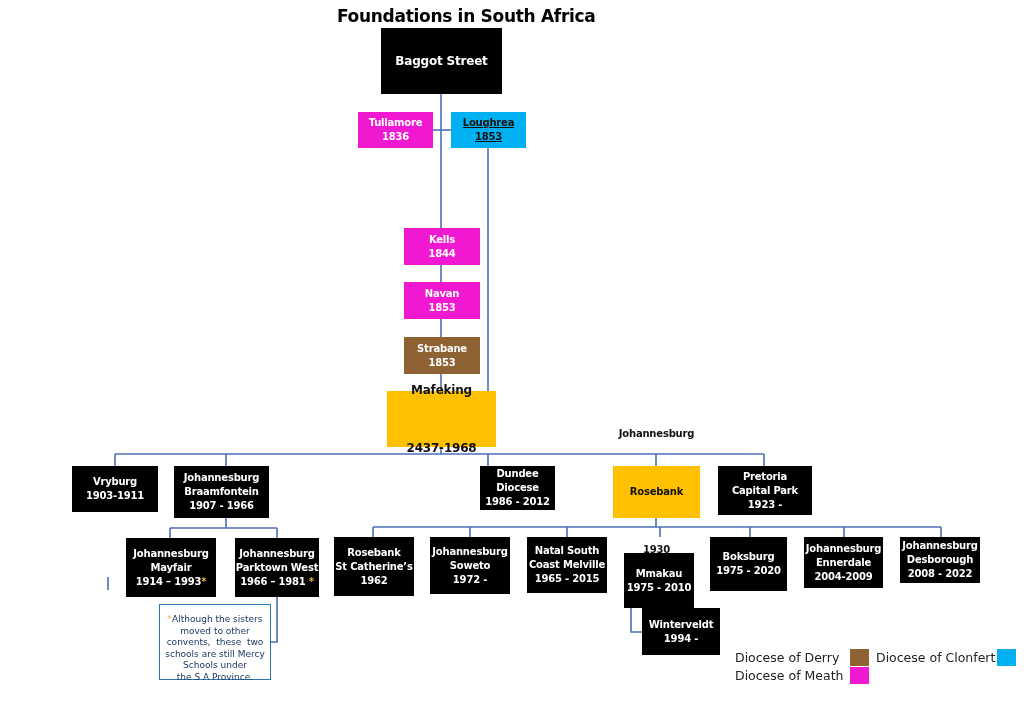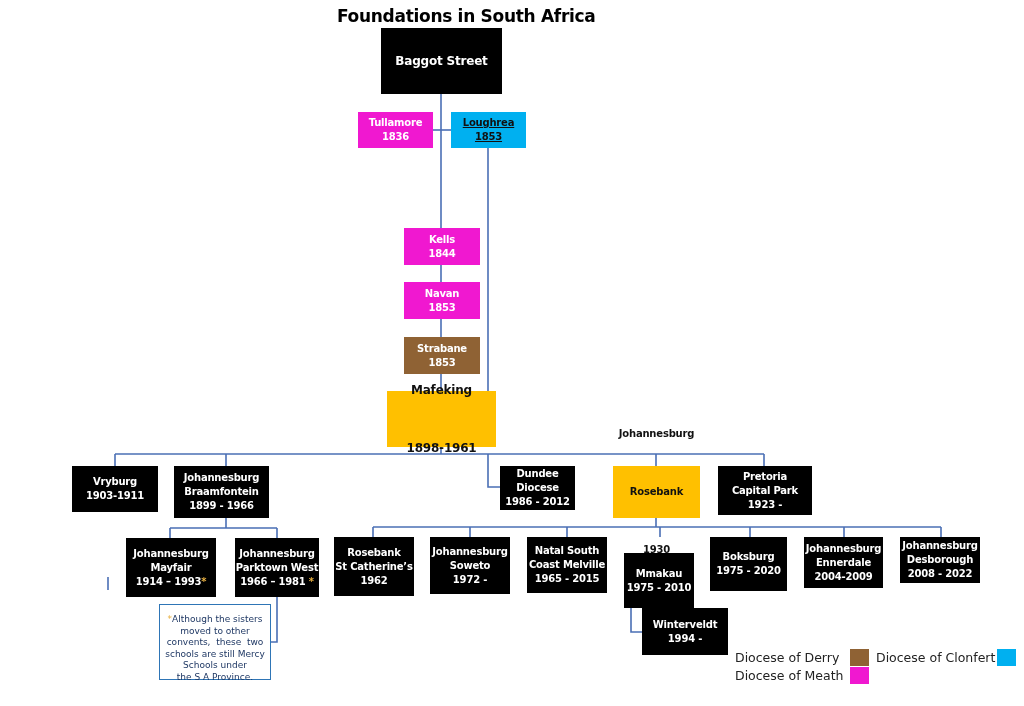--- a/index.html
+++ b/index.html
@@ -75,33 +75,33 @@
   <span>Navan</span>
   <span>1853</span>
 </div>
 <div class="node brown" style="left:404px;top:337px;width:76px;height:37px;">
   <span>Strabane</span>
   <span>1853</span>
 </div>
 
 <div class="node gold" style="left:387px;top:391px;width:109px;height:56px;font-size:12px;">
   <span>Mafeking</span>
-  <span>1898-1961</span>
+  <span>2437-1968</span>
 </div>
 
 <div class="node blue" style="left:72px;top:466px;width:86px;height:46px;">
   <span>Vryburg</span>
   <span>1903-1911</span>
 </div>
 <div class="node blue" style="left:174px;top:466px;width:95px;height:52px;">
   <span>Johannesburg</span>
   <span>Braamfontein</span>
-  <span>1899 - 1966</span>
+  <span>1907 - 1966</span>
 </div>
-<div class="node blue" style="left:500px;top:466px;width:75px;height:44px;">
+<div class="node blue" style="left:480px;top:466px;width:75px;height:44px;">
   <span>Dundee</span>
   <span>Diocese</span>
   <span>1986 - 2012</span>
 </div>
 <div class="node gold" style="left:613px;top:466px;width:87px;height:52px;">
   <span>Johannesburg</span>
   <span>Rosebank</span>
   <span>1930</span>
 </div>
 <div class="node blue" style="left:718px;top:466px;width:94px;height:49px;">
@@ -148,21 +148,21 @@
   <span>Johannesburg</span>
   <span>Ennerdale</span>
   <span>2004-2009</span>
 </div>
 <div class="node blue" style="left:900px;top:537px;width:80px;height:46px;">
   <span>Johannesburg</span>
   <span>Desborough</span>
   <span>2008 - 2022</span>
 </div>
 
-<div class="node blue" style="left:642px;top:608px;width:86px;height:47px;text-align:center;">
+<div class="node blue" style="left:642px;top:608px;width:78px;height:47px;text-align:center;">
   <span>Winterveldt</span>
   <span>1994 -</span>
 </div>
 
 <div class="note">
   <span><span class="star" style="display:inline">*</span><span style="display:inline">Although the sisters</span></span>
   <span>moved to other</span>
   <span style="white-space:pre">convents,  these  two</span>
   <span>schools are still Mercy</span>
   <span>Schools under</span>

